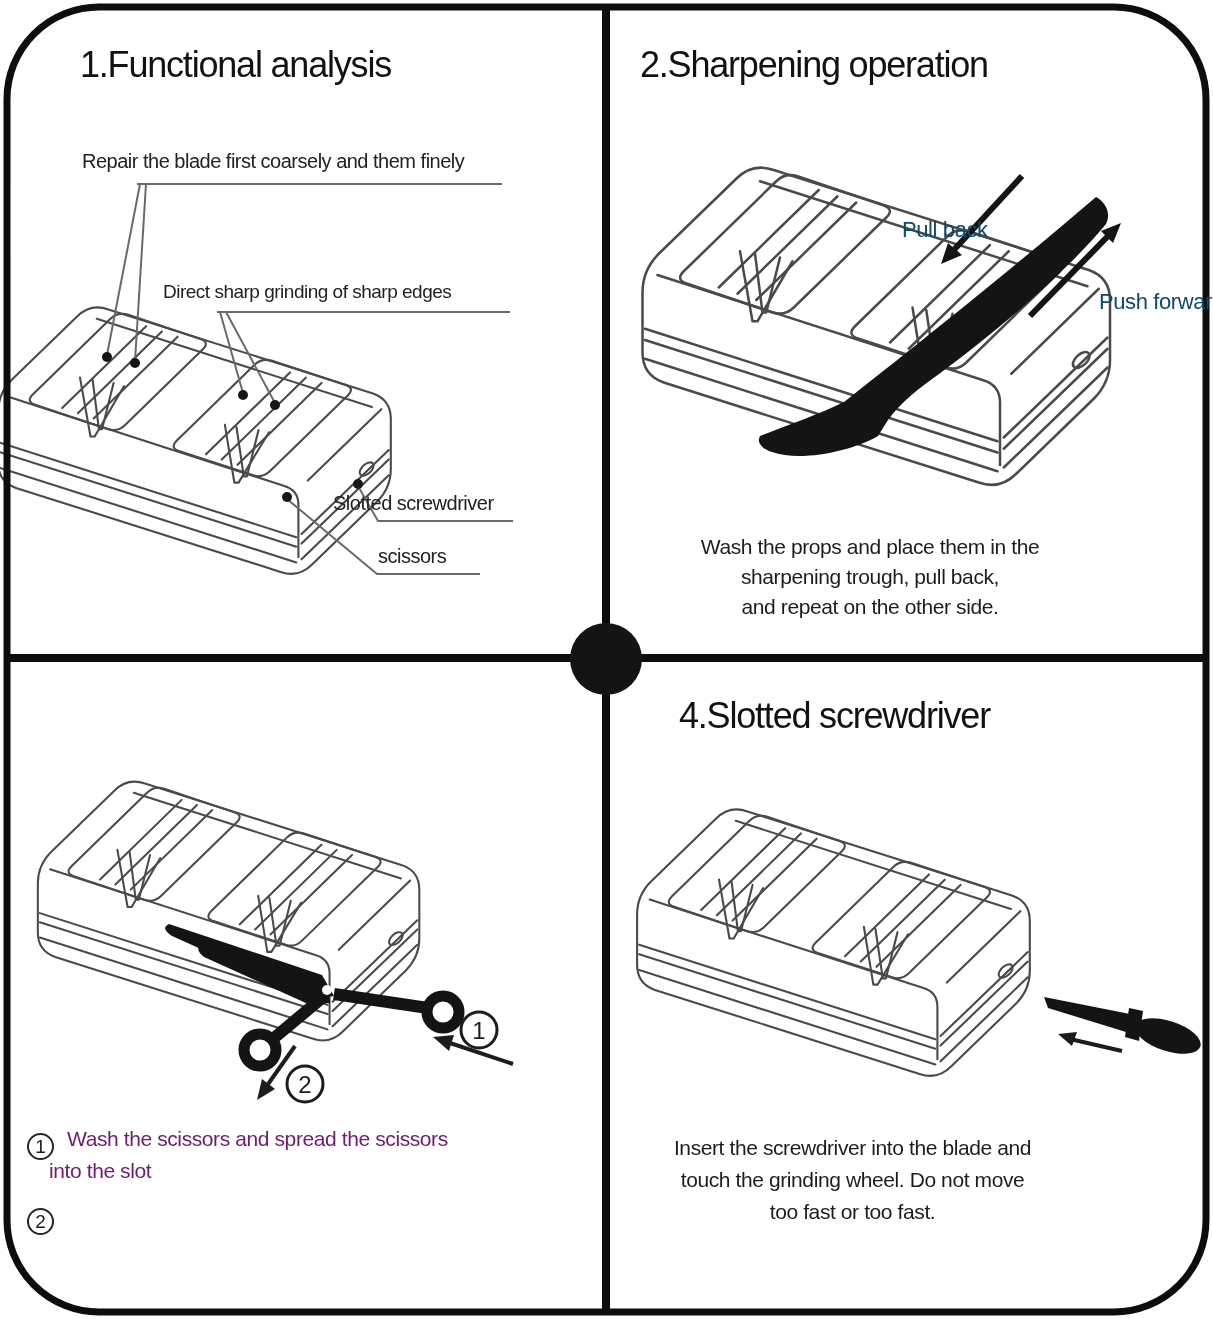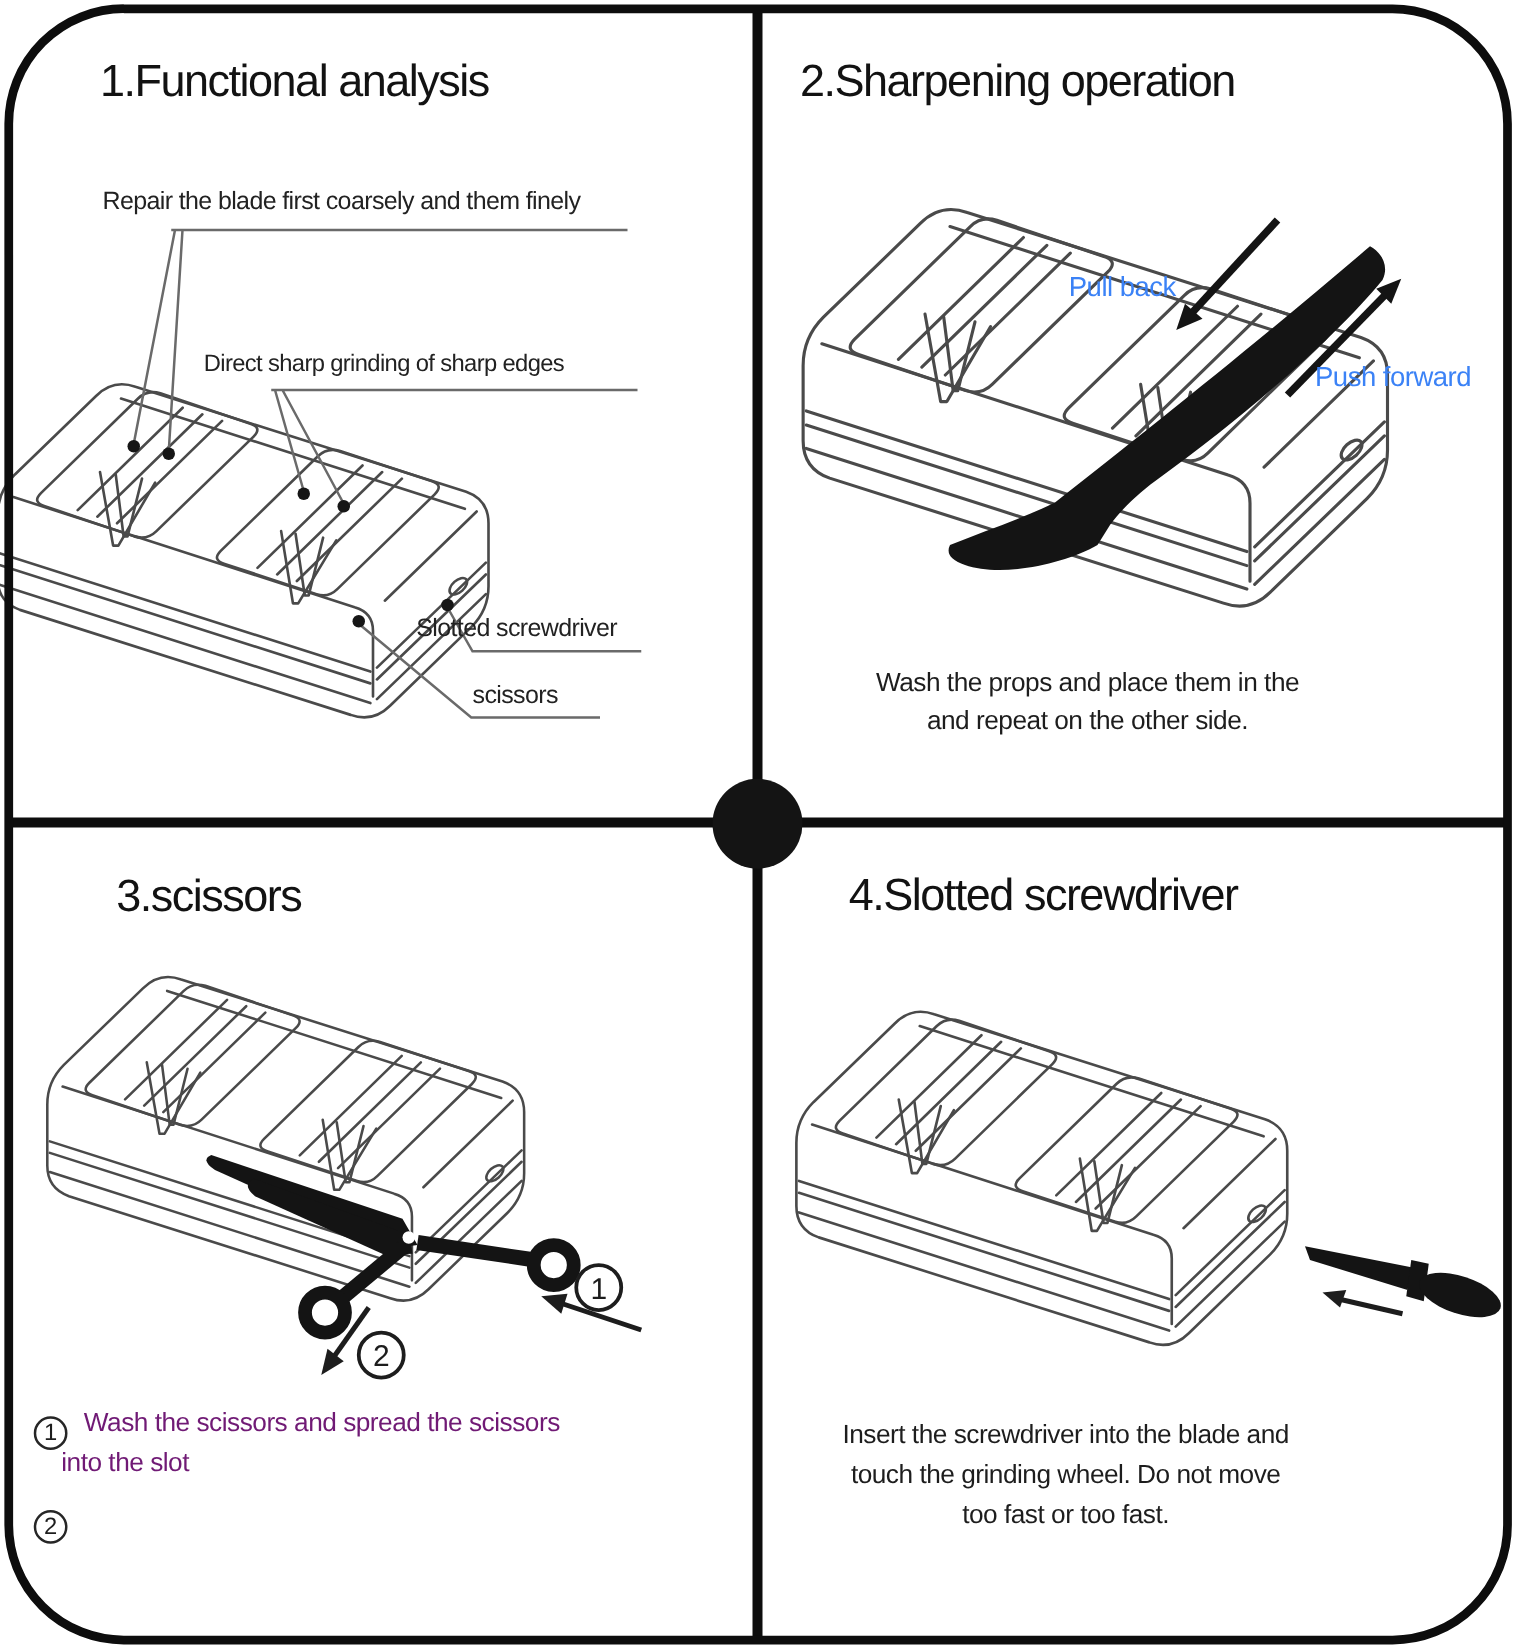--- a/index.html
+++ b/index.html
@@ -5,21 +5,21 @@
   html,body{margin:0;padding:0;background:#ffffff;}
   .stage{
     position:relative;width:1213px;height:1319px;background:#ffffff;
     font-family:"Liberation Sans", sans-serif;color:#1d1d1d;overflow:hidden;
   }
   .art{position:absolute;left:0;top:0;width:1213px;height:1319px;}
   .t{position:absolute;white-space:nowrap;line-height:1.15;}
   .title{font-size:36px;font-weight:400;letter-spacing:-1.2px;color:#121212;}
   .callout{font-size:20px;letter-spacing:-0.5px;color:#222222;}
   .note{font-size:24px;letter-spacing:-0.3px;color:#161616;}
-  .red{color:#3b82f6;font-size:22px;letter-spacing:-0.4px;}
+  .red{color:#0c4a6e;font-size:22px;letter-spacing:-0.4px;margin-left:47px;}
   .body-block{font-size:21px;letter-spacing:-0.4px;text-align:center;line-height:30px;color:#1d1d1d;}
   .body-block div{white-space:nowrap;}
   .step-text{font-size:21px;letter-spacing:-0.4px;color:#701a75;}
   .num-circle{
     position:absolute;width:27px;height:27px;border:2.5px solid #262626;border-radius:50%;
     display:flex;align-items:center;justify-content:center;font-size:19px;color:#1d1d1d;
     box-sizing:border-box;font-weight:400;
   }
   svg text.marker{font-family:"Liberation Sans",sans-serif;font-size:24px;fill:#1d1d1d;}
 </style>
@@ -136,24 +136,24 @@
   <div class="t callout" style="left:82px;top:150px;">Repair the blade first coarsely and them finely</div>
   <div class="t callout" style="left:163px;top:281px;font-size:19px;">Direct sharp grinding of sharp edges</div>
   <div class="t callout" style="left:333px;top:492px;">Slotted screwdriver</div>
   <div class="t callout" style="left:378px;top:545px;">scissors</div>
 
   <div class="t title" style="left:640px;top:44px;">2.Sharpening operation</div>
   <div class="t red" style="left:855px;top:217px;">Pull back</div>
   <div class="t red" style="left:1052px;top:289px;">Push forward</div>
   <div class="t body-block" style="left:645px;top:532px;width:450px;">
     <div>Wash the props and place them in the</div>
+    <div>sharpening trough, pull back,</div>
     <div>and repeat on the other side.</div>
   </div>
 
-  <div class="t title" style="left:93px;top:696px;">3.scissors</div>
   <div class="num-circle" style="left:27px;top:1133px;">1</div>
   <div class="t step-text" style="left:67px;top:1127px;">Wash the scissors and spread the scissors</div>
   <div class="t step-text" style="left:49px;top:1159px;">into the slot</div>
   <div class="num-circle" style="left:27px;top:1208px;">2</div>
 
   <div class="t title" style="left:679px;top:695px;">4.Slotted screwdriver</div>
   <div class="t body-block" style="left:645px;top:1132px;width:415px;line-height:32px;">
     <div>Insert the screwdriver into the blade and</div>
     <div>touch the grinding wheel. Do not move</div>
     <div>too fast or too fast.</div>

